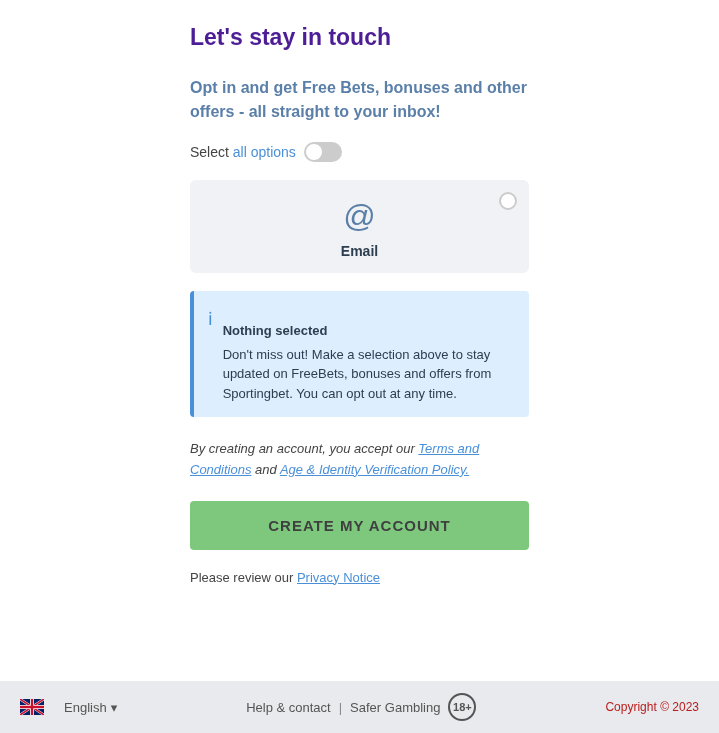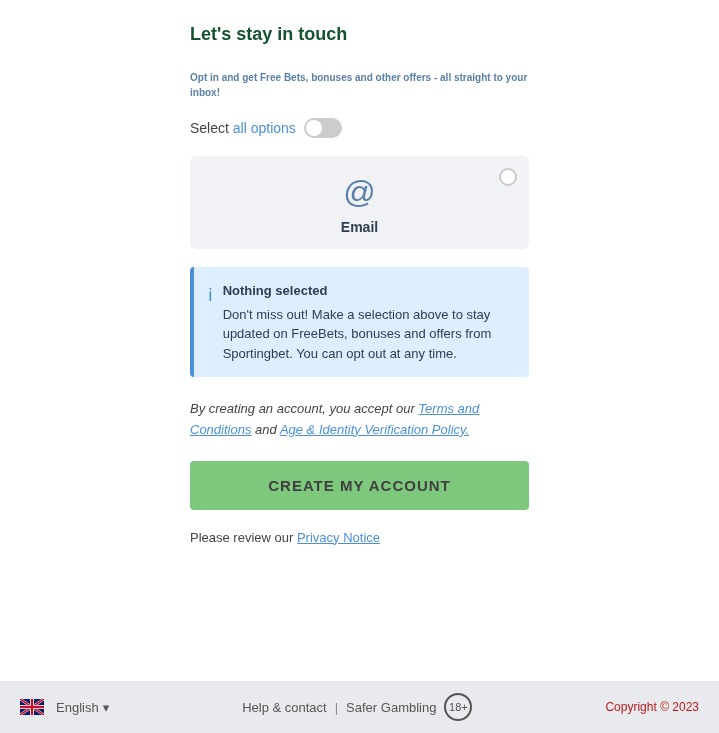--- a/index.html
+++ b/index.html
@@ -12,27 +12,27 @@
     }
     .main-content {
       flex: 1;
       background: #fff;
       max-width: 719px;
       margin: 0 auto;
       width: 100%;
       padding: 24px 190px 24px 190px;
     }
     .section-title {
-      font-size: 18px;
-      font-weight: bold;
-      color: #14532d;
+      font-size: 23px;
+      font-weight: bold;
+      color: #4c1d95;
       margin-bottom: 25px;
     }
     .section-desc {
-      font-size: 10px;
+      font-size: 16px;
       color: #5a7fa8;
       margin-bottom: 18px;
       line-height: 1.5;
       margin-top: 13px;
     }
     .section-desc span {
       font-weight: bold;
       color: #5a7fa8;
     }
     .select-all-row {
@@ -122,20 +122,21 @@
       flex-shrink: 0;
     }
     .info-text {
       font-size: 13px;
       color: #2c3e50;
       line-height: 1.5;
     }
     .info-title {
       font-weight: bold;
       margin-bottom: 4px;
+      margin-top: 16px;
     }
     .terms-text {
       font-size: 13px;
       color: #444;
       margin-bottom: 20px;
       line-height: 1.6;
       font-style: italic;
     }
     .terms-text a {
       color: #4a90d9;
@@ -173,21 +174,21 @@
       justify-content: space-between;
       font-size: 13px;
       color: #555;
       width: 100%;
       max-width: 719px;
       margin: 0 auto;
     }
     .footer-left {
       display: flex;
       align-items: center;
-      gap: 12px;
+      gap: 20px;
       justify-content: space-between;
     }
     .footer-lang {
       display: flex;
       align-items: center;
       gap: 4px;
       cursor: pointer;
     }
     .footer-center {
       display: flex;
@@ -207,21 +208,21 @@
     }
     .age-badge {
       width: 28px;
       height: 28px;
       border-radius: 50%;
       border: 2px solid #555;
       display: inline-flex;
       align-items: center;
       justify-content: center;
       font-size: 11px;
-      font-weight: normal;
+      font-weight: bold;
       color: #555;
     }
   </style>
 </head>
 <body>
 
 <div class="main-content">
   <h2 class="section-title">Let's stay in touch</h2>
 
   <p class="section-desc">

